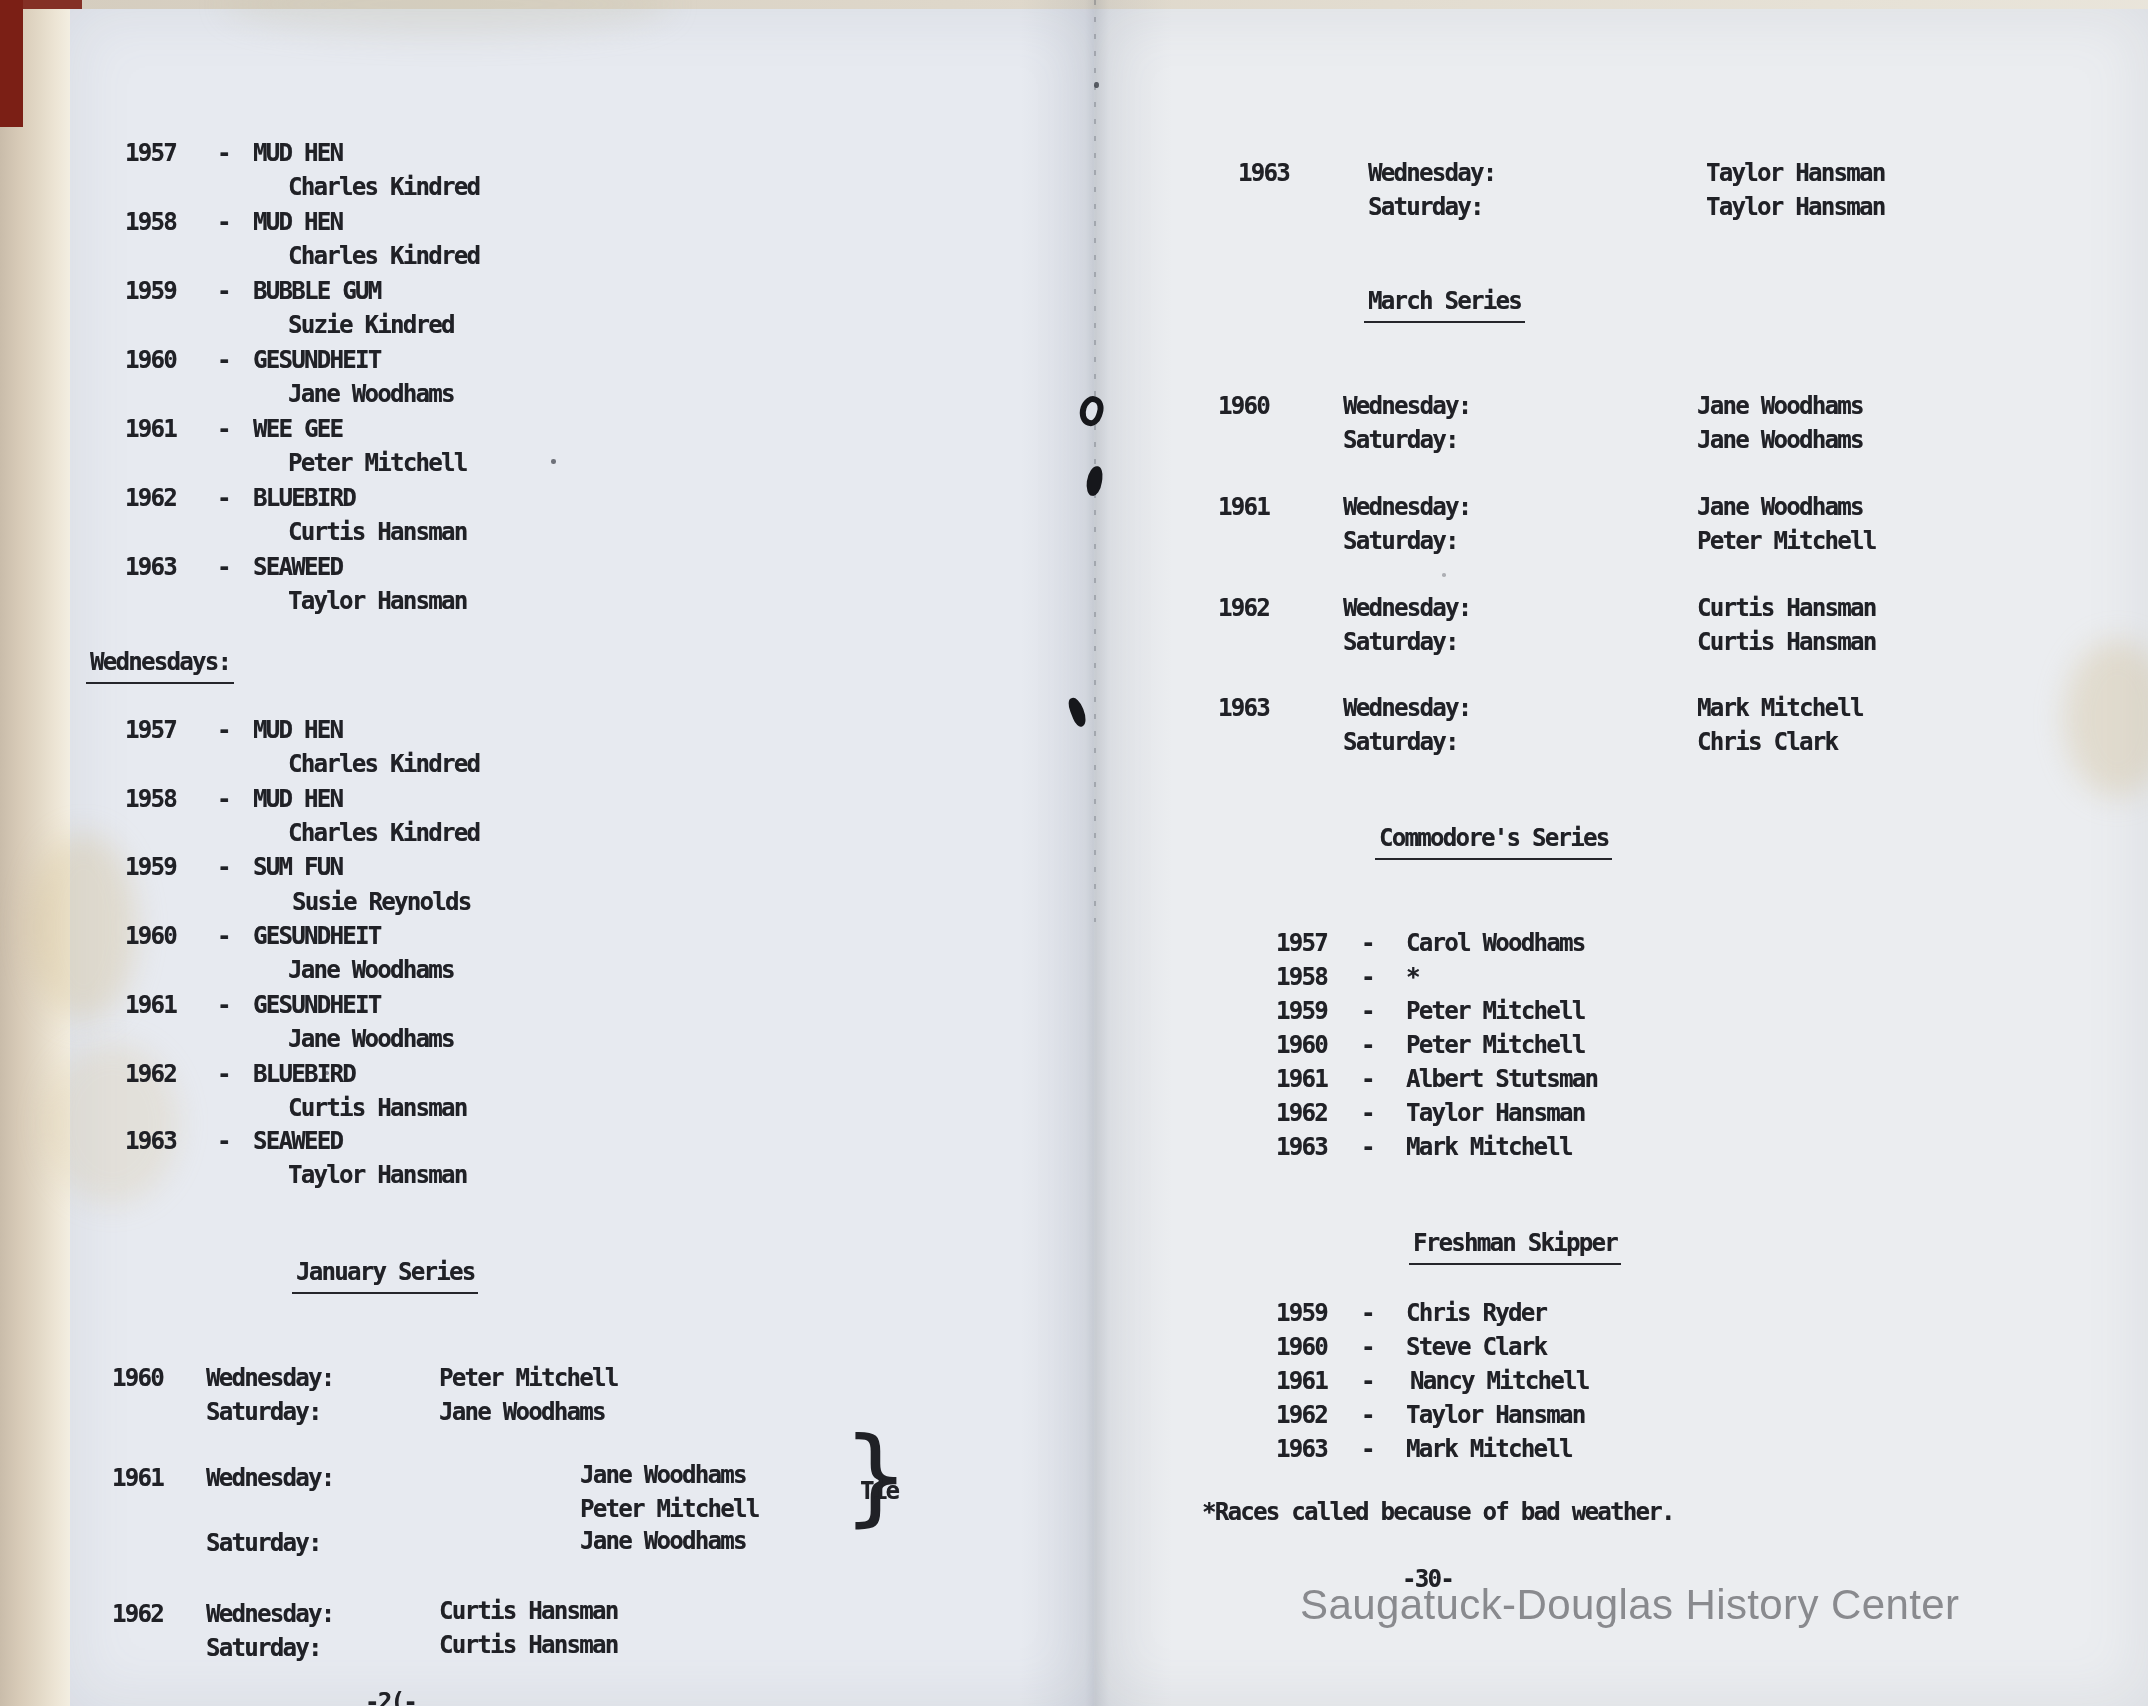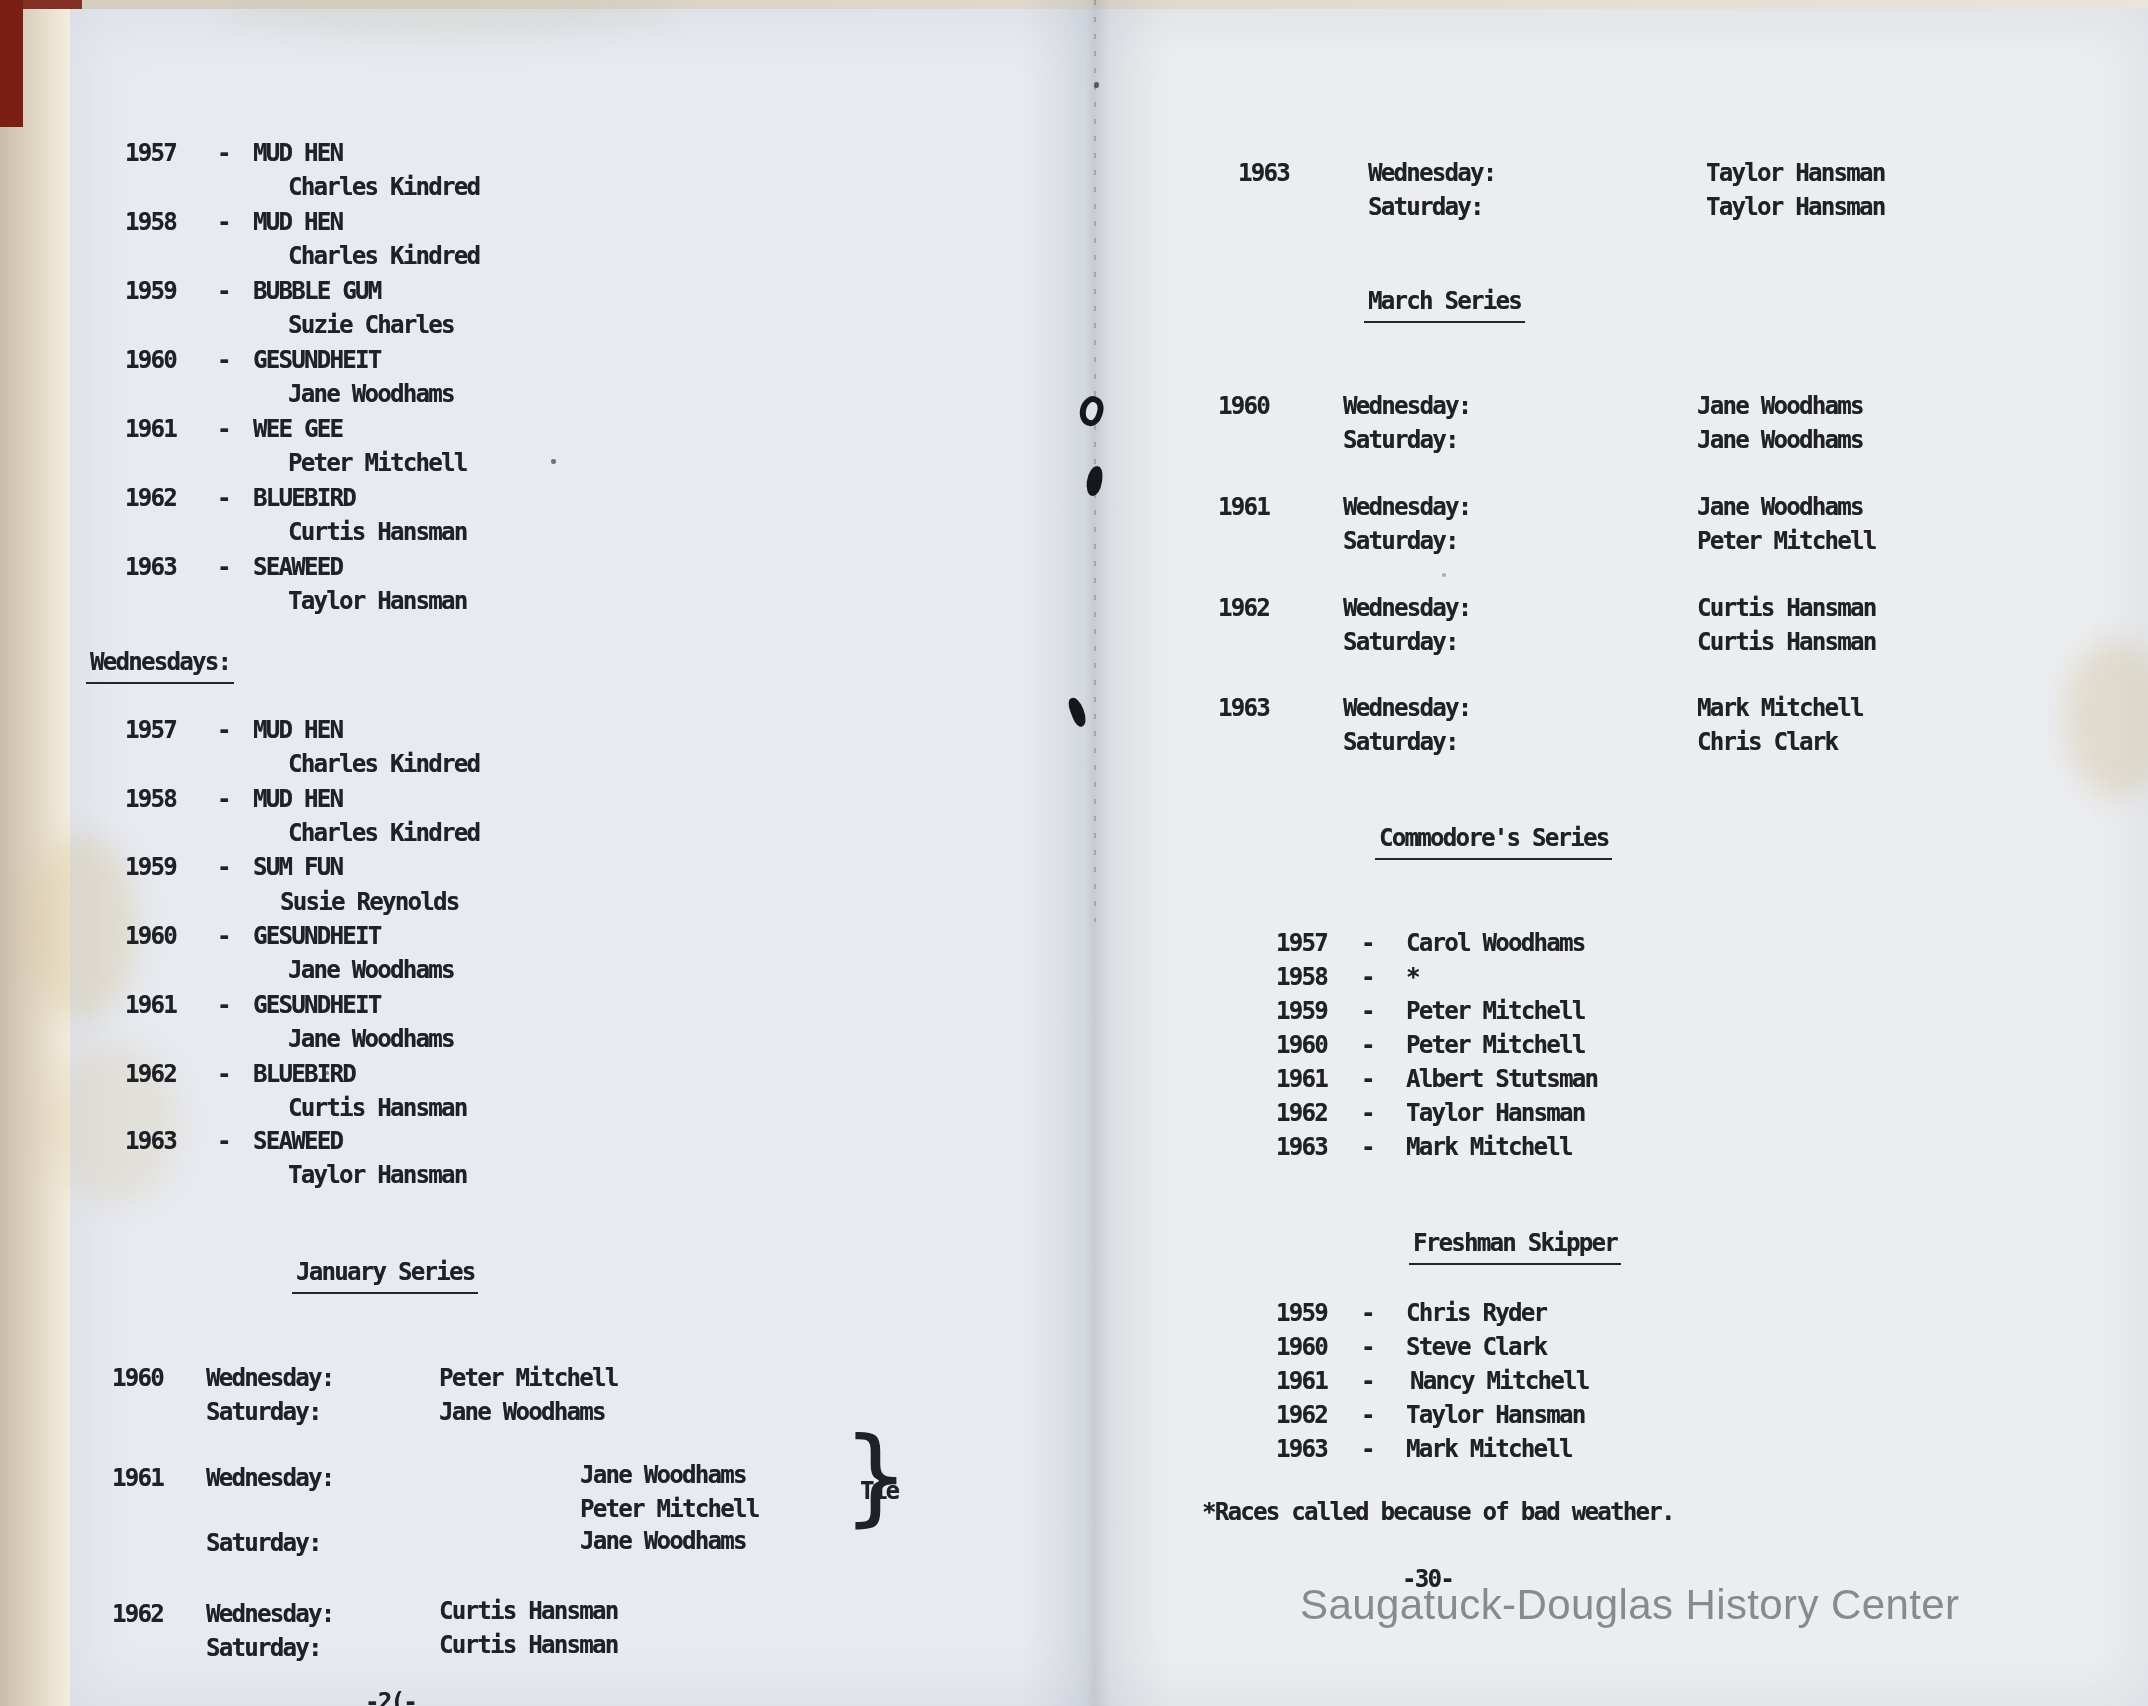--- a/index.html
+++ b/index.html
@@ -75,21 +75,21 @@
 <span class="t" style="left:288px;top:173px">Charles Kindred</span>
 
 <span class="t" style="left:125px;top:208px">1958</span>
 <span class="t" style="left:217px;top:208px">-</span>
 <span class="t" style="left:253px;top:208px">MUD HEN</span>
 <span class="t" style="left:288px;top:242px">Charles Kindred</span>
 
 <span class="t" style="left:125px;top:277px">1959</span>
 <span class="t" style="left:217px;top:277px">-</span>
 <span class="t" style="left:253px;top:277px">BUBBLE GUM</span>
-<span class="t" style="left:288px;top:311px">Suzie Charles</span>
+<span class="t" style="left:288px;top:311px">Suzie Kindred</span>
 
 <span class="t" style="left:125px;top:346px">1960</span>
 <span class="t" style="left:217px;top:346px">-</span>
 <span class="t" style="left:253px;top:346px">GESUNDHEIT</span>
 <span class="t" style="left:288px;top:380px">Jane Woodhams</span>
 
 <span class="t" style="left:125px;top:415px">1961</span>
 <span class="t" style="left:217px;top:415px">-</span>
 <span class="t" style="left:253px;top:415px">WEE GEE</span>
 <span class="t" style="left:288px;top:449px">Peter Mitchell</span>
@@ -112,21 +112,21 @@
 <span class="t" style="left:288px;top:750px">Charles Kindred</span>
 
 <span class="t" style="left:125px;top:785px">1958</span>
 <span class="t" style="left:217px;top:785px">-</span>
 <span class="t" style="left:253px;top:785px">MUD HEN</span>
 <span class="t" style="left:288px;top:819px">Charles Kindred</span>
 
 <span class="t" style="left:125px;top:853px">1959</span>
 <span class="t" style="left:217px;top:853px">-</span>
 <span class="t" style="left:253px;top:853px">SUM FUN</span>
-<span class="t" style="left:280px;top:888px">Susie Reynolds</span>
+<span class="t" style="left:292px;top:888px">Susie Reynolds</span>
 
 <span class="t" style="left:125px;top:922px">1960</span>
 <span class="t" style="left:217px;top:922px">-</span>
 <span class="t" style="left:253px;top:922px">GESUNDHEIT</span>
 <span class="t" style="left:288px;top:956px">Jane Woodhams</span>
 
 <span class="t" style="left:125px;top:991px">1961</span>
 <span class="t" style="left:217px;top:991px">-</span>
 <span class="t" style="left:253px;top:991px">GESUNDHEIT</span>
 <span class="t" style="left:288px;top:1025px">Jane Woodhams</span>

